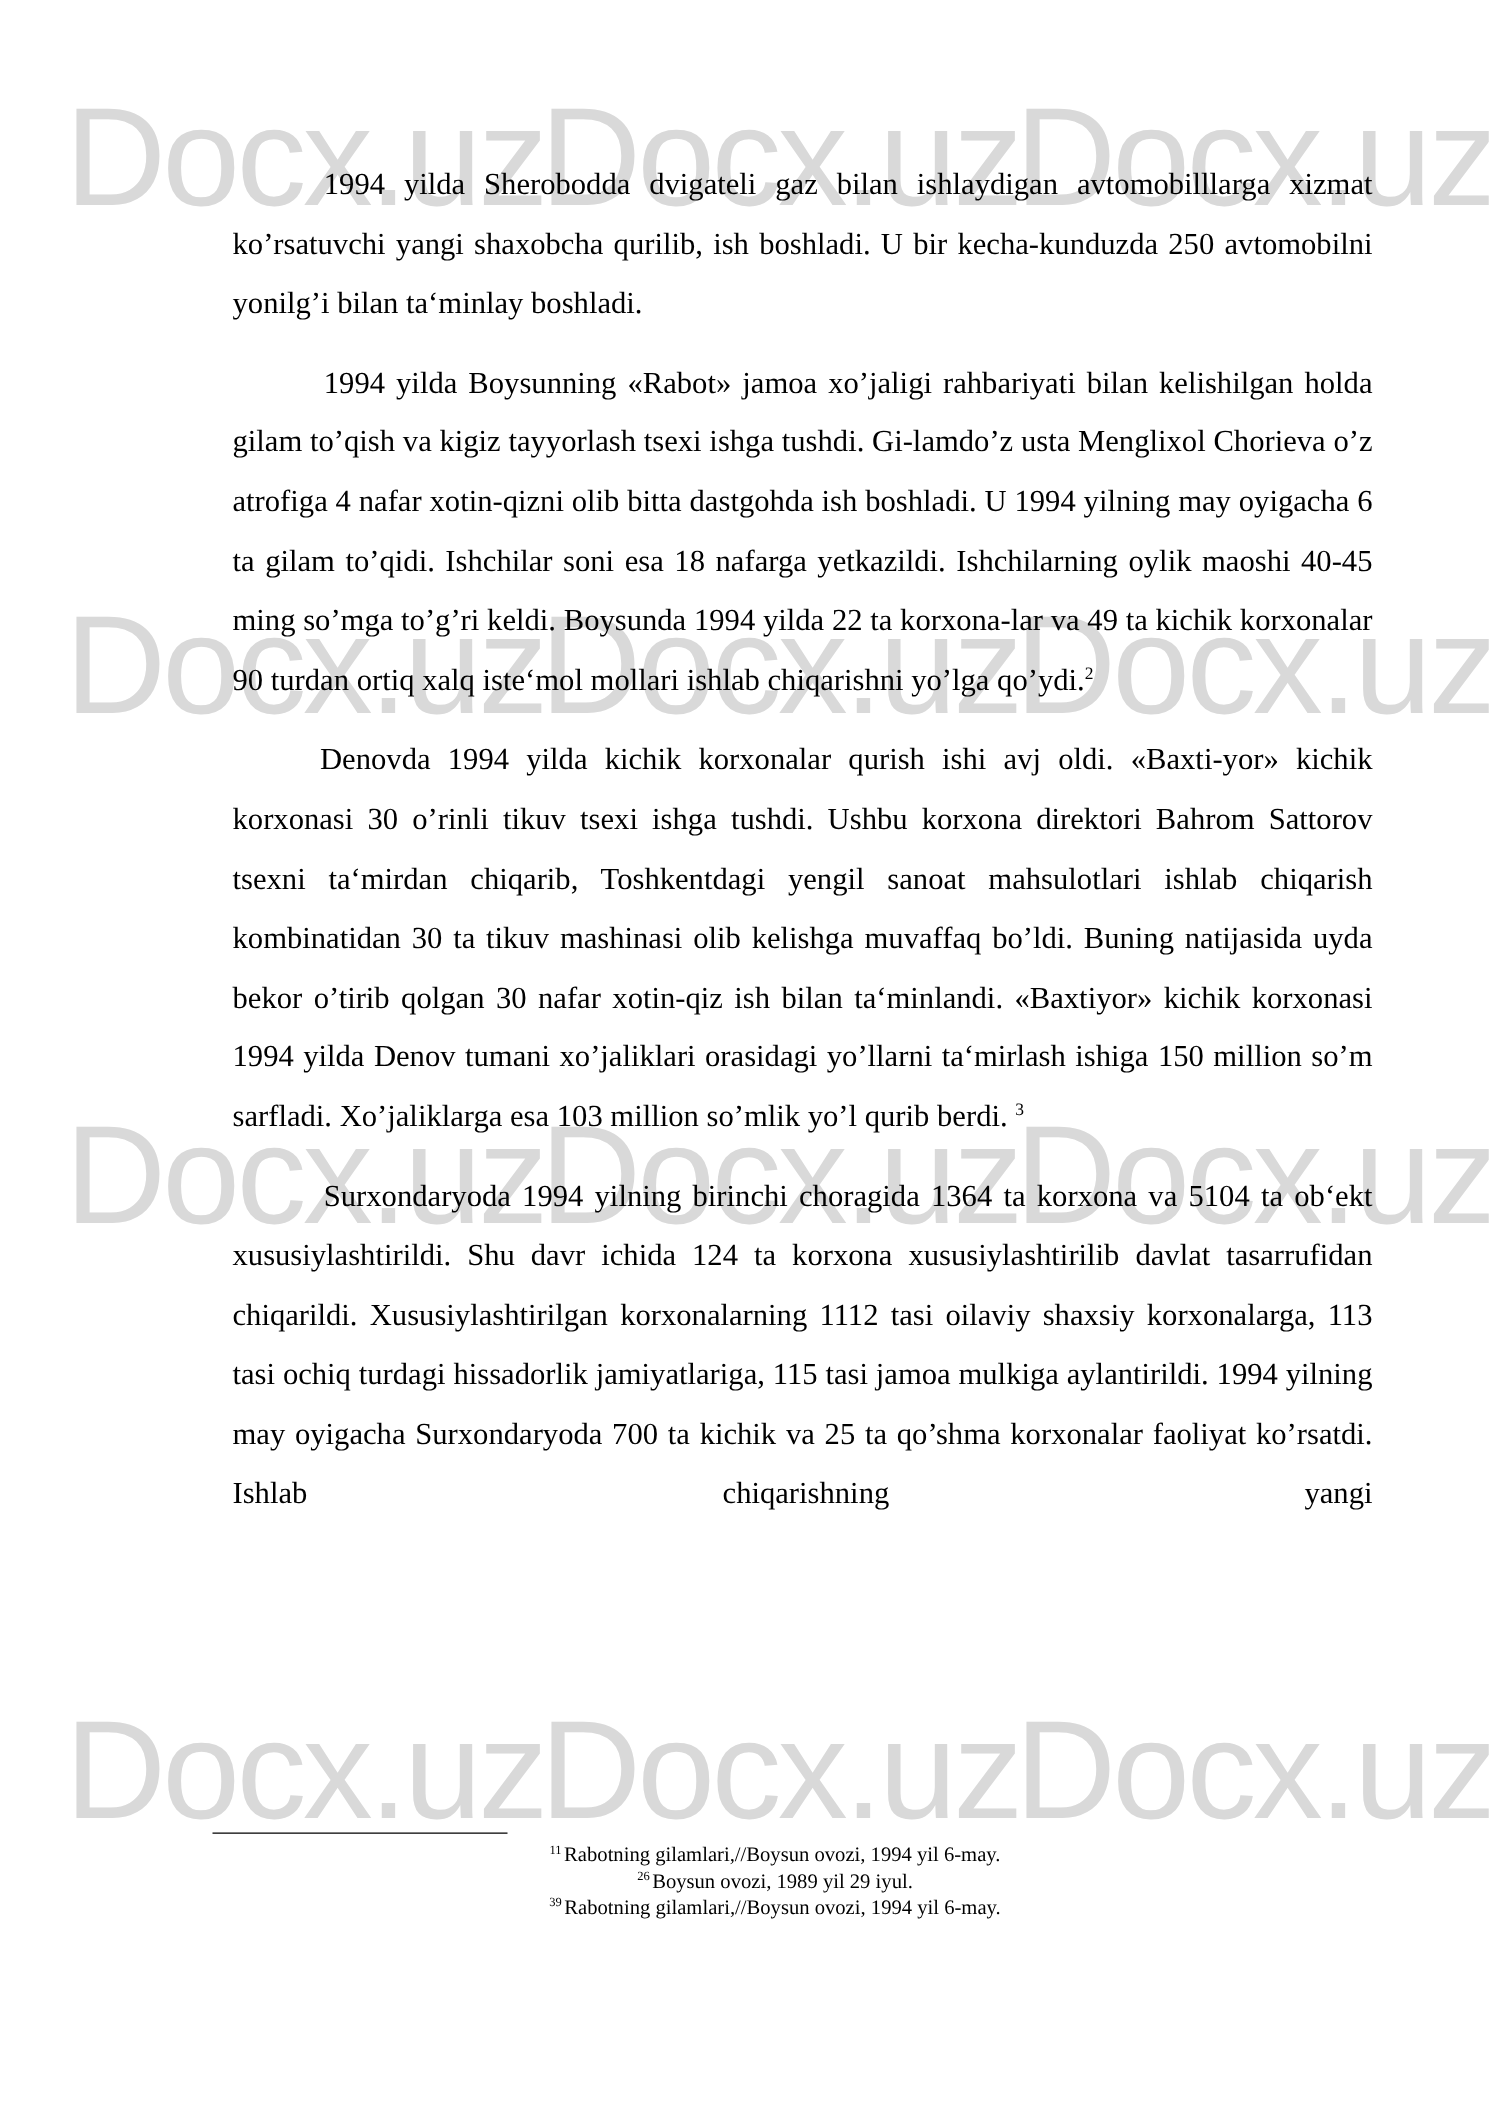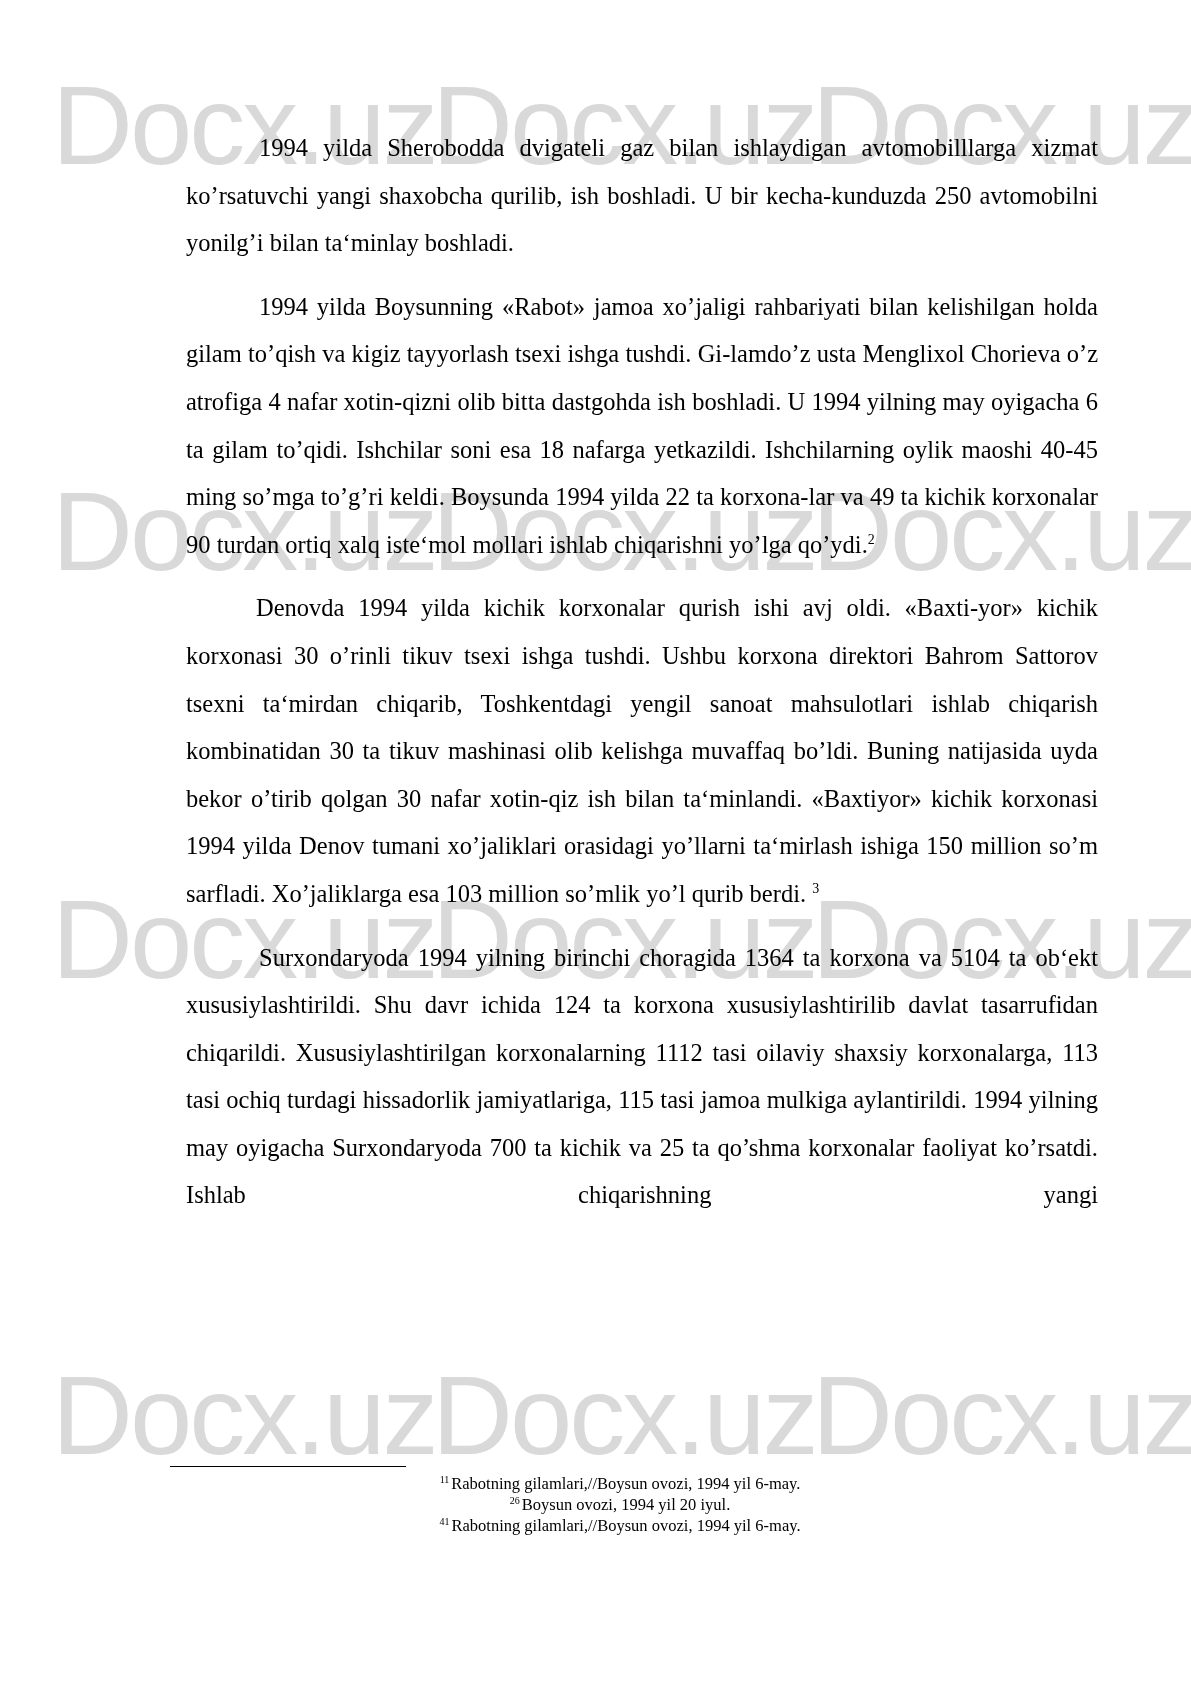--- a/index.html
+++ b/index.html
@@ -105,15 +105,15 @@
   <p class="para"><span>1994 yilda Boysunning «Rabot» jamoa xo’jaligi rahbariyati bilan kelishilgan holda gilam to’qish va kigiz tayyorlash tsexi ishga tushdi. Gi-lamdo’z usta Menglixol Chorieva o’z atrofiga 4 nafar xotin-qizni olib bitta dastgohda ish boshladi. U 1994 yilning may oyigacha 6 ta gilam to’qidi. Ishchilar soni esa 18 nafarga yetkazildi. Ishchilarning oylik maoshi 40-45 ming so’mga to’g’ri keldi. Boysunda 1994 yilda 22 ta korxona-lar va 49 ta kichik korxonalar 90 turdan ortiq xalq iste‘mol mollari ishlab chiqarishni yo’lga qo’ydi.</span><sup class="fn-ref">2</sup></p>
 
   <p class="para indent-small"><span>Denovda 1994 yilda kichik korxonalar qurish ishi avj oldi. «Baxti-yor» kichik korxonasi 30 o’rinli tikuv tsexi ishga tushdi. Ushbu korxona direktori Bahrom Sattorov tsexni ta‘mirdan chiqarib, Toshkentdagi yengil sanoat mahsulotlari ishlab chiqarish kombinatidan 30 ta tikuv mashinasi olib kelishga muvaffaq bo’ldi. Buning natijasida uyda bekor o’tirib qolgan 30 nafar xotin-qiz ish bilan ta‘minlandi. «Baxtiyor» kichik korxonasi 1994 yilda Denov tumani xo’jaliklari orasidagi yo’llarni ta‘mirlash ishiga 150 million so’m sarfladi. Xo’jaliklarga esa 103 million so’mlik yo’l qurib berdi.</span> <sup class="fn-ref">3</sup></p>
 
   <p class="para" style="text-align-last: justify;"><span>Surxondaryoda 1994 yilning birinchi choragida 1364 ta korxona va 5104 ta ob‘ekt xususiylashtirildi. Shu davr ichida 124 ta korxona xususiylashtirilib davlat tasarrufidan chiqarildi. Xususiylashtirilgan korxonalarning 1112 tasi oilaviy shaxsiy korxonalarga, 113 tasi ochiq turdagi hissadorlik jamiyatlariga, 115 tasi jamoa mulkiga aylantirildi. 1994 yilning may oyigacha Surxondaryoda 700 ta kichik va 25 ta qo’shma korxonalar faoliyat ko’rsatdi. Ishlab chiqarishning yangi</span></p>
 </div>
 
 <div class="footnote-sep"></div>
 <div class="footnotes">
   <p class="footnote"><sup>11</sup><span>Rabotning gilamlari,//Boysun ovozi, 1994 yil 6-may.</span></p>
-  <p class="footnote"><sup>26</sup><span>Boysun ovozi, 1994 yil 20 iyul.</span></p>
-  <p class="footnote"><sup>41</sup><span>Rabotning gilamlari,//Boysun ovozi, 1994 yil 6-may.</span></p>
+  <p class="footnote"><sup>26</sup><span>Boysun ovozi, 1989 yil 29 iyul.</span></p>
+  <p class="footnote"><sup>39</sup><span>Rabotning gilamlari,//Boysun ovozi, 1994 yil 6-may.</span></p>
 </div>
 
 </body></html>

